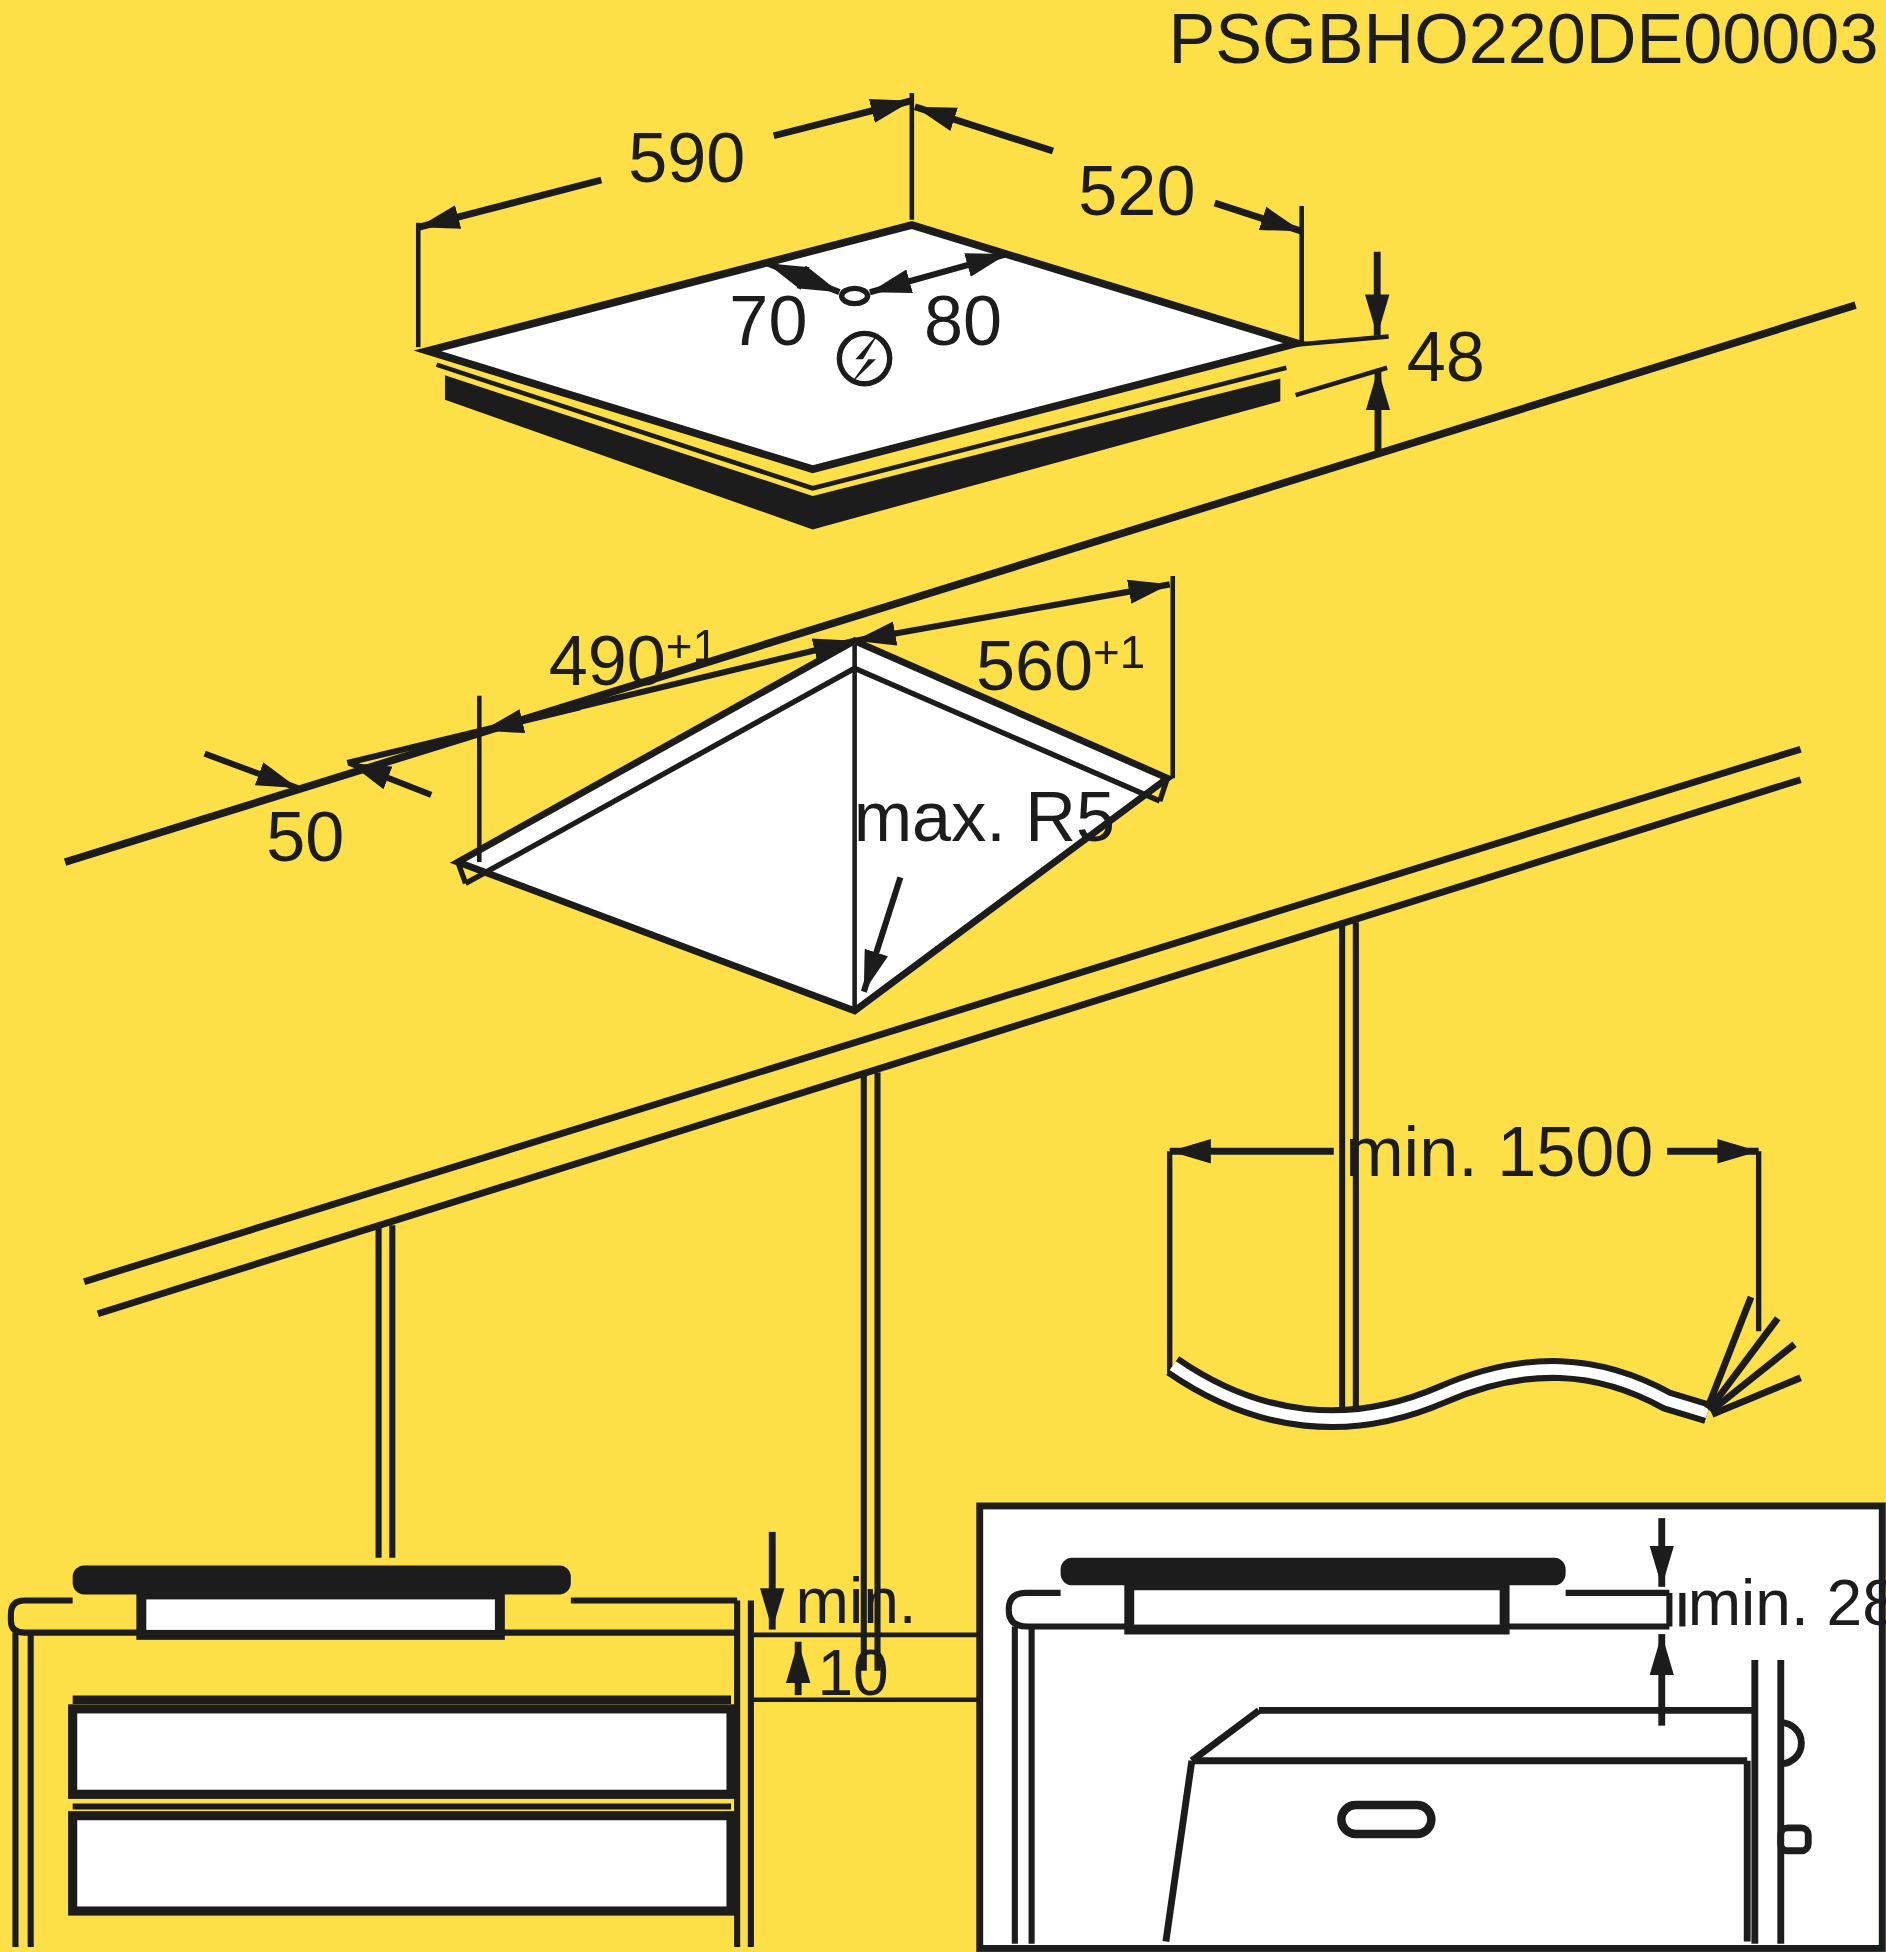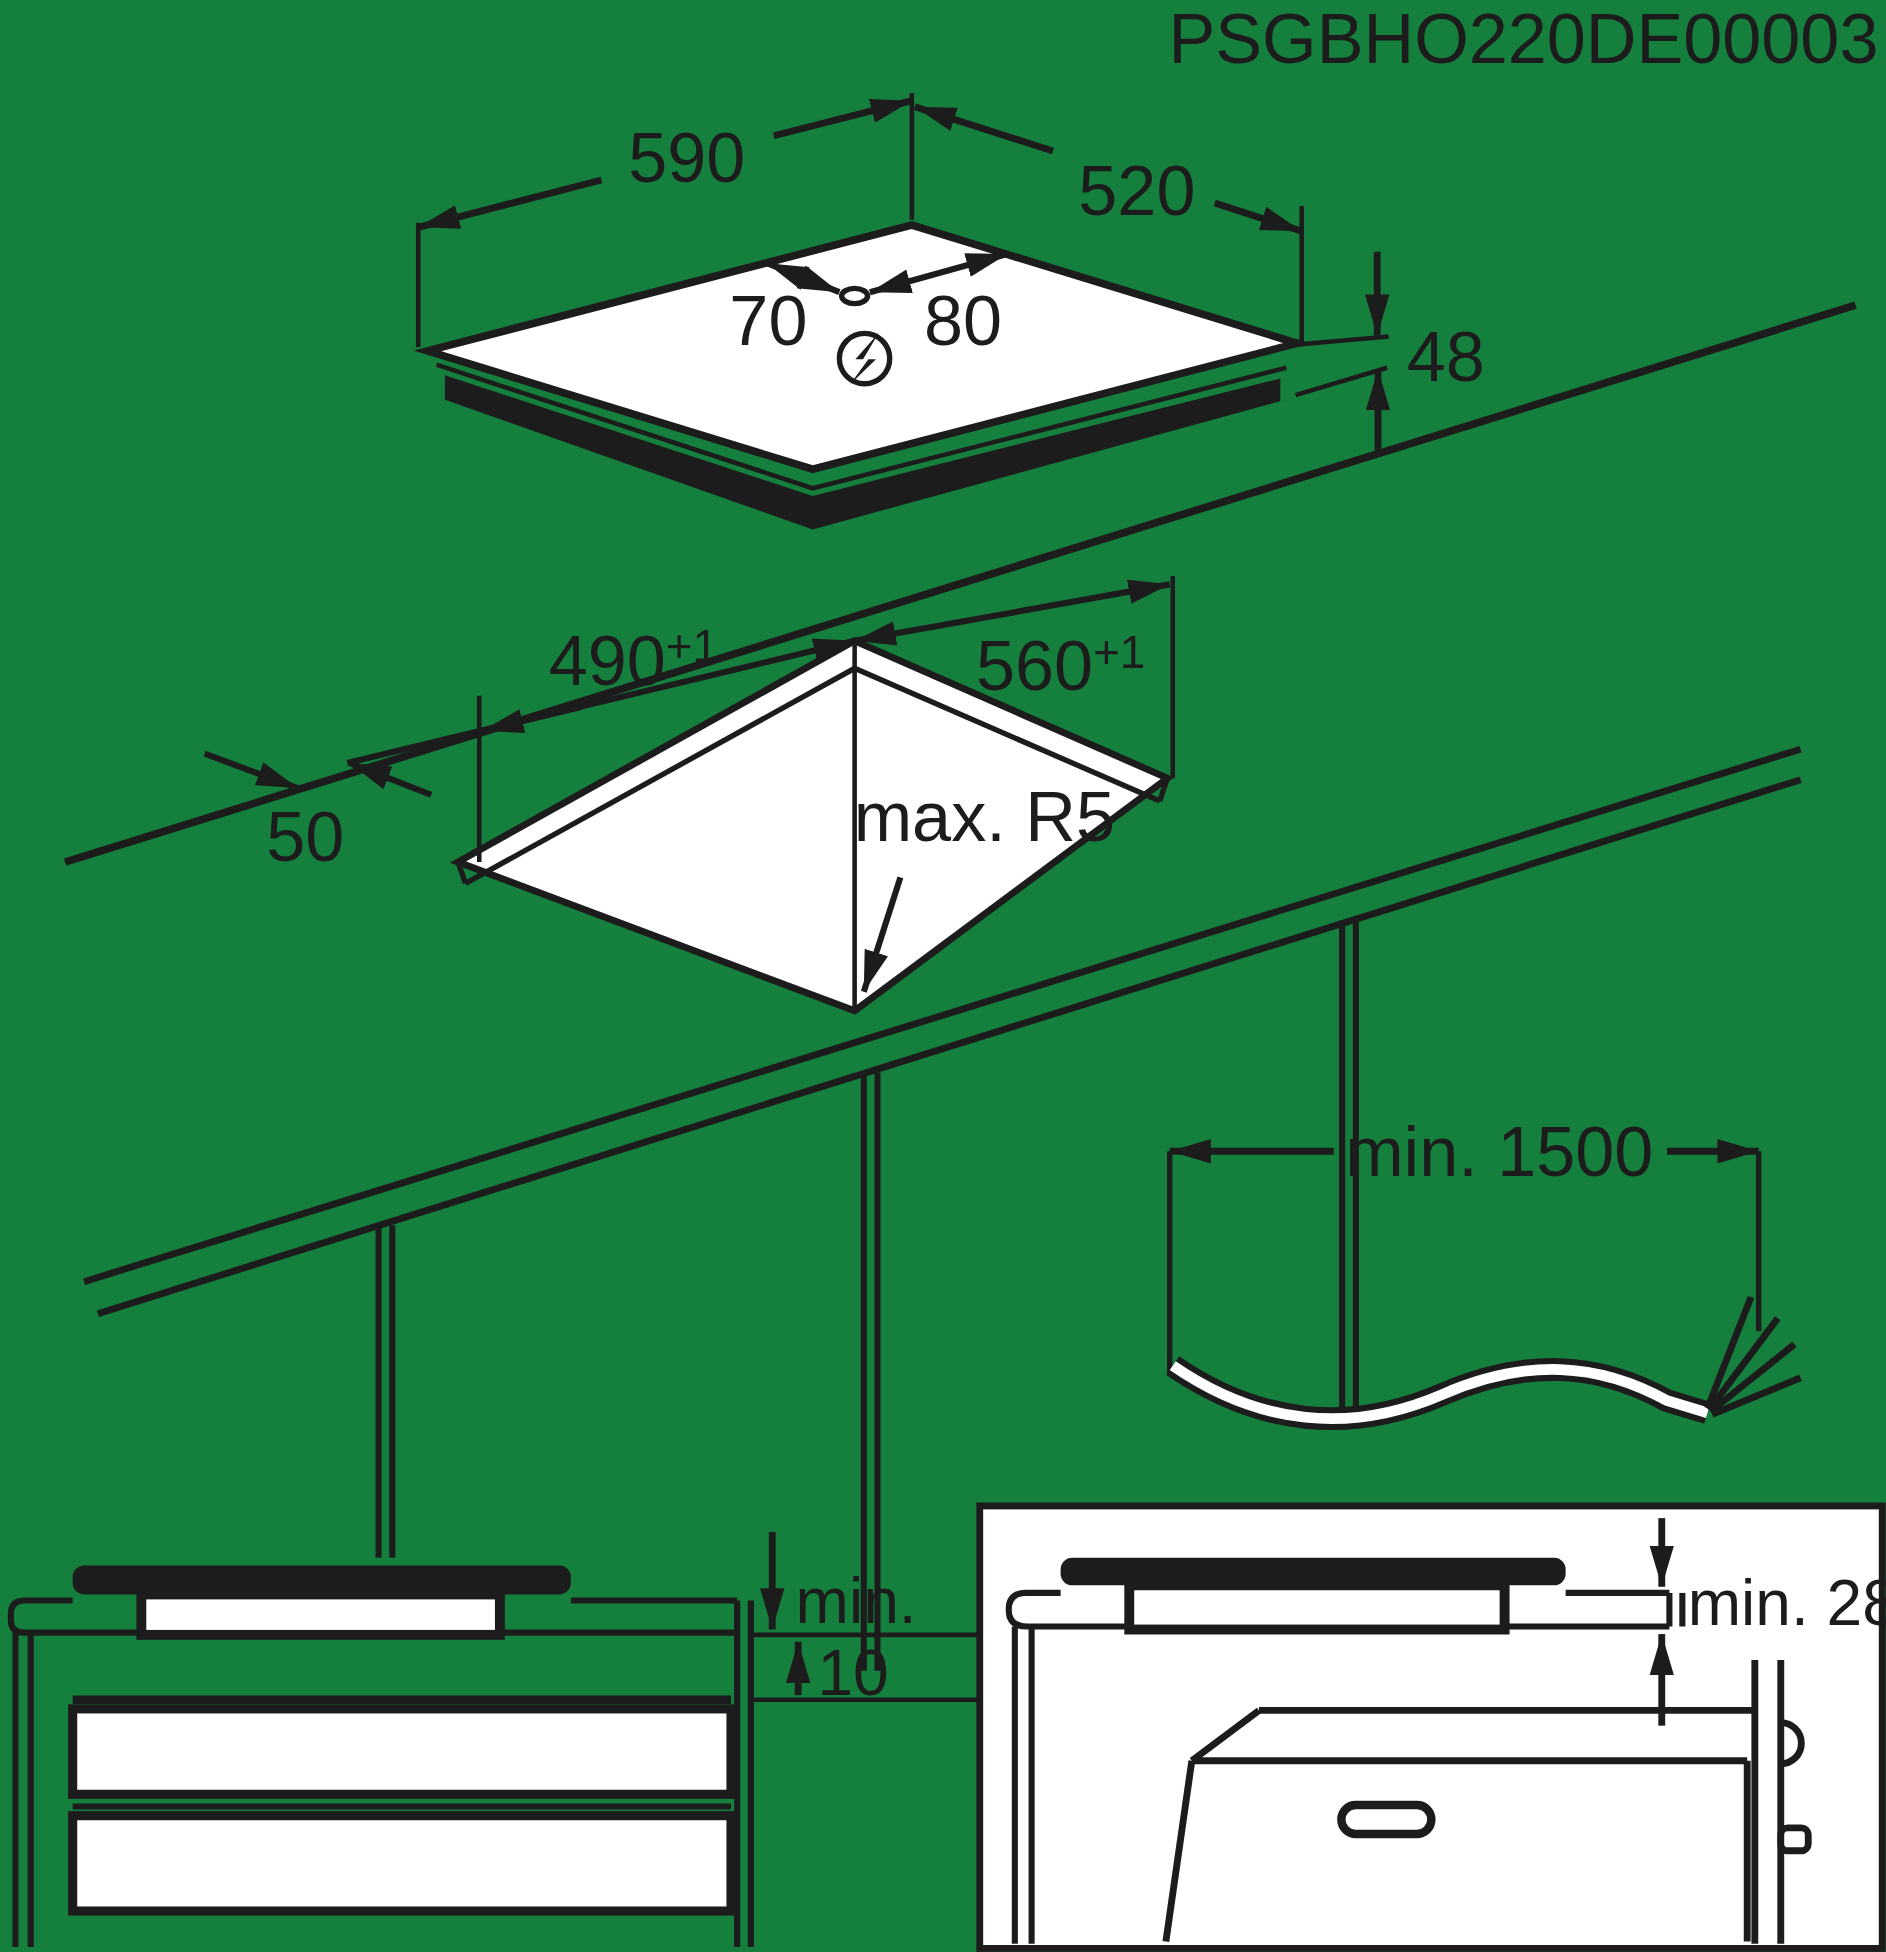--- a/index.html
+++ b/index.html
@@ -1,16 +1,16 @@
 <!DOCTYPE html>
 <html style="font-size:12.2px"><head>
 <meta charset="utf-8">
 <style>
   html,body{margin:0;padding:0;background:#fff;}
-  .page{width:1887px;height:1953px;background:#15803d;position:relative;overflow:hidden;}
+  .page{width:1887px;height:1953px;background:#fde047;position:relative;overflow:hidden;}
   svg{display:block;}
   text{font-family:"Liberation Sans", sans-serif;fill:#1c1c1c;}
   .dim{font-size:92px;}
   .dim-s{font-size:84px;}
   .sup{font-size:60px;}
   .title{font-size:92px;}
   .ln{stroke:#1c1c1c;fill:none;}
 </style>
 </head>
 <body>

